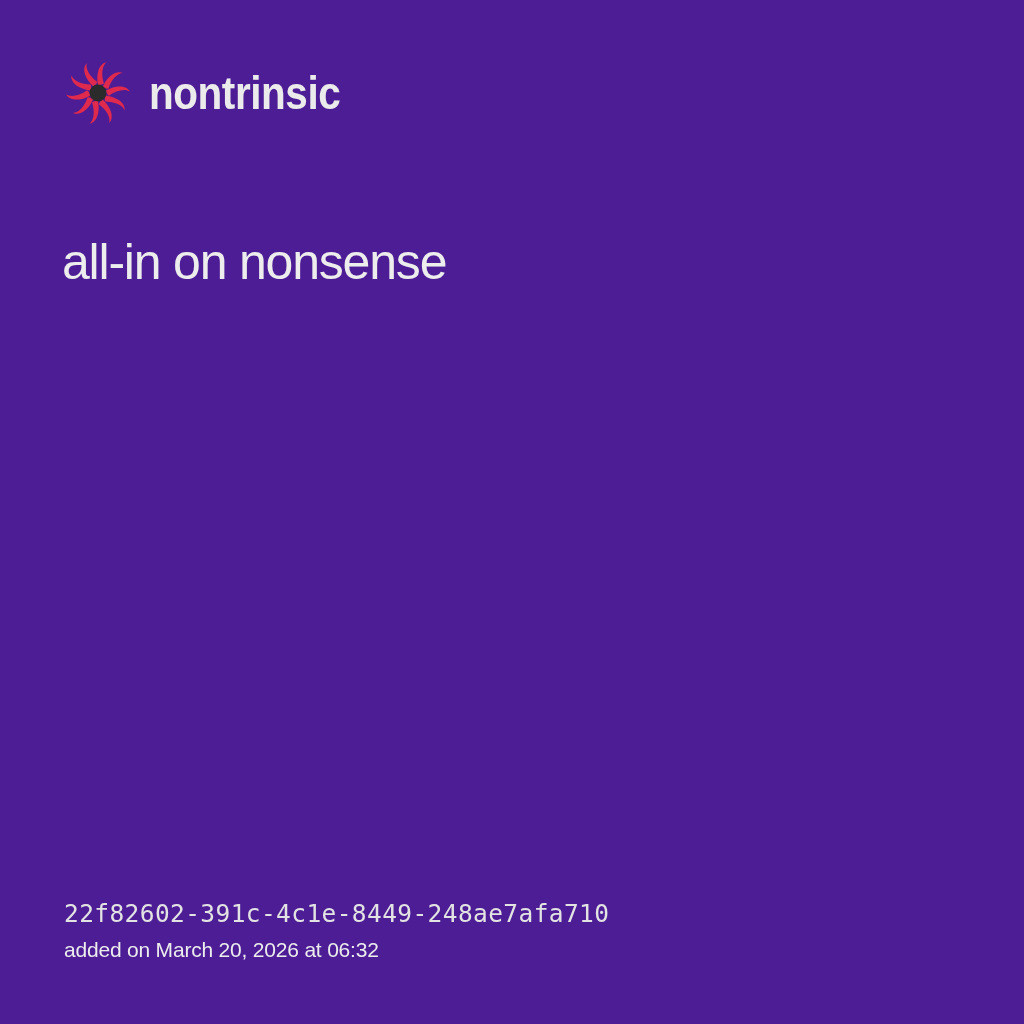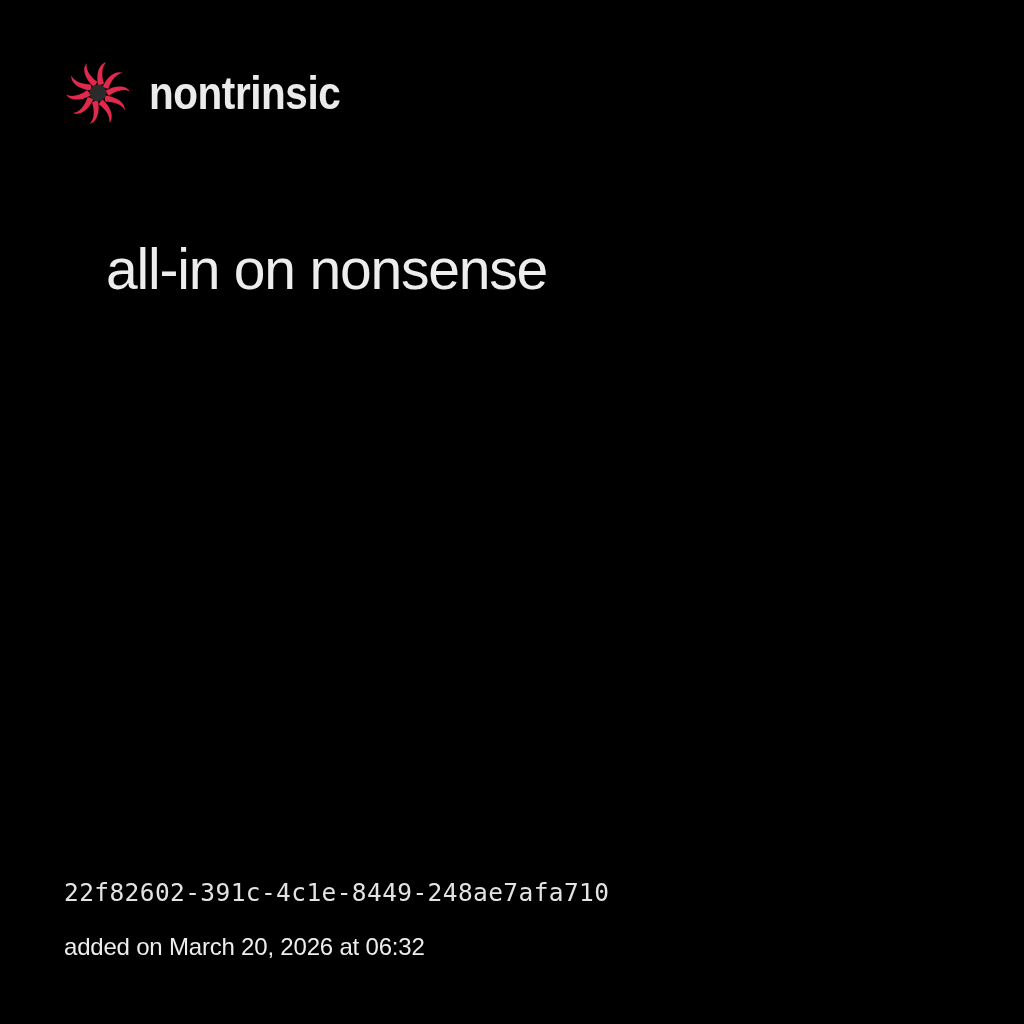--- a/index.html
+++ b/index.html
@@ -10,21 +10,21 @@
     width: 1024px;
     height: 1024px;
     background: #2b2b2b;
     font-family: "Liberation Sans", sans-serif;
     overflow: hidden;
   }
   #card {
     position: relative;
     width: 1024px;
     height: 1024px;
-    background: #000000;
+    background: #4c1d95;
     box-sizing: border-box;
   }
 
   
   #brand {
     position: absolute;
     left: 64px;
     top: 58px;
     display: flex;
     align-items: center;
@@ -48,48 +48,47 @@
     transform-origin: left center;
     white-space: nowrap;
   }
 
   
   #headline {
     position: absolute;
     left: 62px;
     top: 200px;
     width: 900px;
-    font-size: 57px;
+    font-size: 50px;
     font-weight: 400;
     color: #ededed;
     line-height: 1.12;
     letter-spacing: -1.2px;
     white-space: pre-wrap;
-    margin-left: 44px;
   }
 
   
   #footer {
     position: absolute;
     left: 64px;
     bottom: 62px;
     width: 900px;
   }
   #footer-id {
     font-family: "DejaVu Sans Mono", "Liberation Mono", monospace;
     font-size: 24.5px;
     letter-spacing: 0.4px;
     color: #e3e3e3;
     line-height: 1.25;
     white-space: nowrap;
     margin-top: 48px;
   }
   #footer-added {
-    margin-top: 25px;
-    font-size: 24px;
+    margin-top: 7px;
+    font-size: 21px;
     font-weight: 400;
     color: #ededed;
     letter-spacing: -0.2px;
     line-height: 1.2;
     white-space: nowrap;
   }
 </style>
 </head>
 <body>
 

